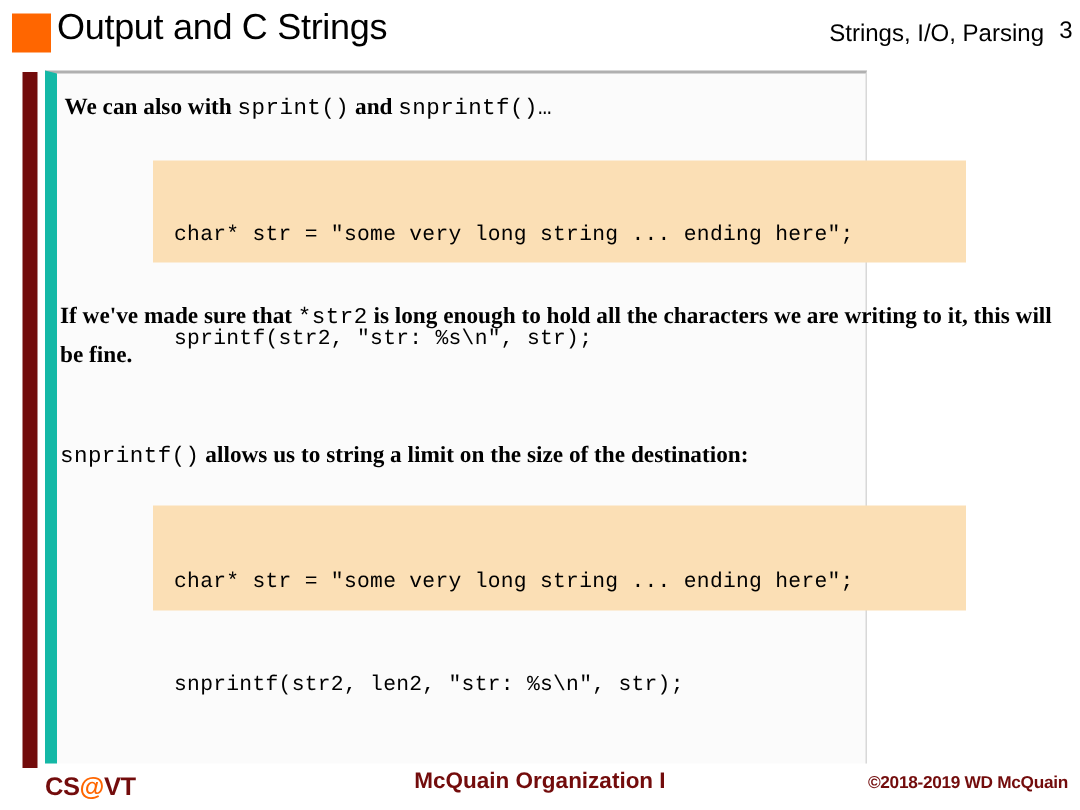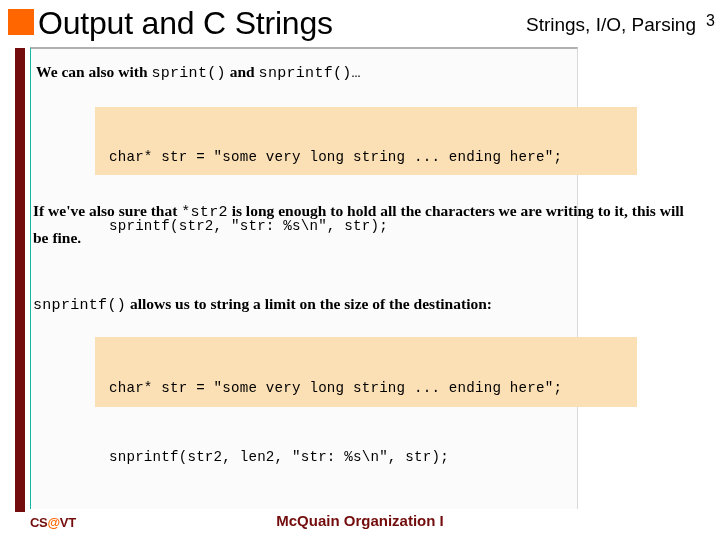--- a/index.html
+++ b/index.html
@@ -25,31 +25,31 @@
   #header-bullet {
     position: absolute;
     left: 8px; top: 9px;
     width: 26px; height: 26px;
     background: #ff6600;
   }
   #slide-title {
     position: absolute;
     left: 38px; top: 5px;
     font-family: "Liberation Sans", sans-serif;
-    font-size: 32px;
+    font-size: 24px;
     font-weight: normal;
     color: #000000;
     letter-spacing: -0.2px;
     white-space: nowrap;
   }
   #header-right {
     position: absolute;
     right: 24px; top: 14px;
     font-family: "Liberation Sans", sans-serif;
-    font-size: 19px;
+    font-size: 16px;
     color: #000000;
     white-space: nowrap;
   }
   #header-slide-num {
     position: absolute;
     right: 5px; top: 12px;
     font-family: "Liberation Sans", sans-serif;
     font-size: 16px;
     color: #000000;
   }
@@ -63,21 +63,21 @@
     background: #730c0c;
   }
 
   
   #content-panel {
     position: absolute;
     left: 30px; top: 47px;
     width: 548px;
     height: 462px;
     border-top: 2px solid #b0b0b0;
-    border-left: 1px solid #14b8a6;
+    border-left: 8px solid #14b8a6;
     border-right: 1px solid #d8d8d8;
     box-sizing: border-box;
     background: #fbfbfb;
   }
 
   .para {
     position: absolute;
     font-family: "Liberation Serif", serif;
     font-weight: bold;
     font-size: 15.5px;
@@ -127,21 +127,21 @@
   #footer {
     position: absolute;
     left: 0; top: 510px;
     width: 720px; height: 30px;
   }
   #footer-logo {
     position: absolute;
     left: 30px; top: 5px;
     font-family: "Liberation Sans", sans-serif;
     font-weight: bold;
-    font-size: 13px;
+    font-size: 17px;
     color: #730c0c;
     letter-spacing: -0.3px;
   }
   #footer-logo .at { color: #ff6600; }
   #footer-center {
     position: absolute;
     left: 0; top: 2px;
     width: 720px;
     text-align: center;
     font-family: "Liberation Sans", sans-serif;
@@ -177,30 +177,31 @@
   <div class="para" id="para-1">
     <span>We can also with </span><span class="mono">sprint()</span><span> and </span><span class="mono">snprintf()</span><span class="mono">…</span>
   </div>
 
   <div class="code-block" id="code-1">
     <div class="code-line">char* str = "some very long string ... ending here";</div>
     <div class="code-line">sprintf(str2, "str: %s\n", str);</div>
   </div>
 
   <div class="para" id="para-2">
-    <span>If we've also sure that </span><span class="mono">*str2</span><span> is long enough to hold all the characters we are writing to it, this will be fine.</span>
+    <span>If we've made sure that </span><span class="mono">*str2</span><span> is long enough to hold all the characters we are writing to it, this will be fine.</span>
   </div>
 
   <div class="para" id="para-3">
     <span class="mono">snprintf()</span><span> allows us to string a limit on the size of the destination:</span>
   </div>
 
   <div class="code-block" id="code-2">
     <div class="code-line">char* str = "some very long string ... ending here";</div>
     <div class="code-line">snprintf(str2, len2, "str: %s\n", str);</div>
   </div>
 
 </div>
 
 <div id="footer">
   <div id="footer-logo"><span>CS</span><span class="at">@</span><span>VT</span></div>
   <div id="footer-center">McQuain Organization I</div>
+  <div id="footer-right">©2018-2019 WD McQuain</div>
 </div>
 
 </body></html>

